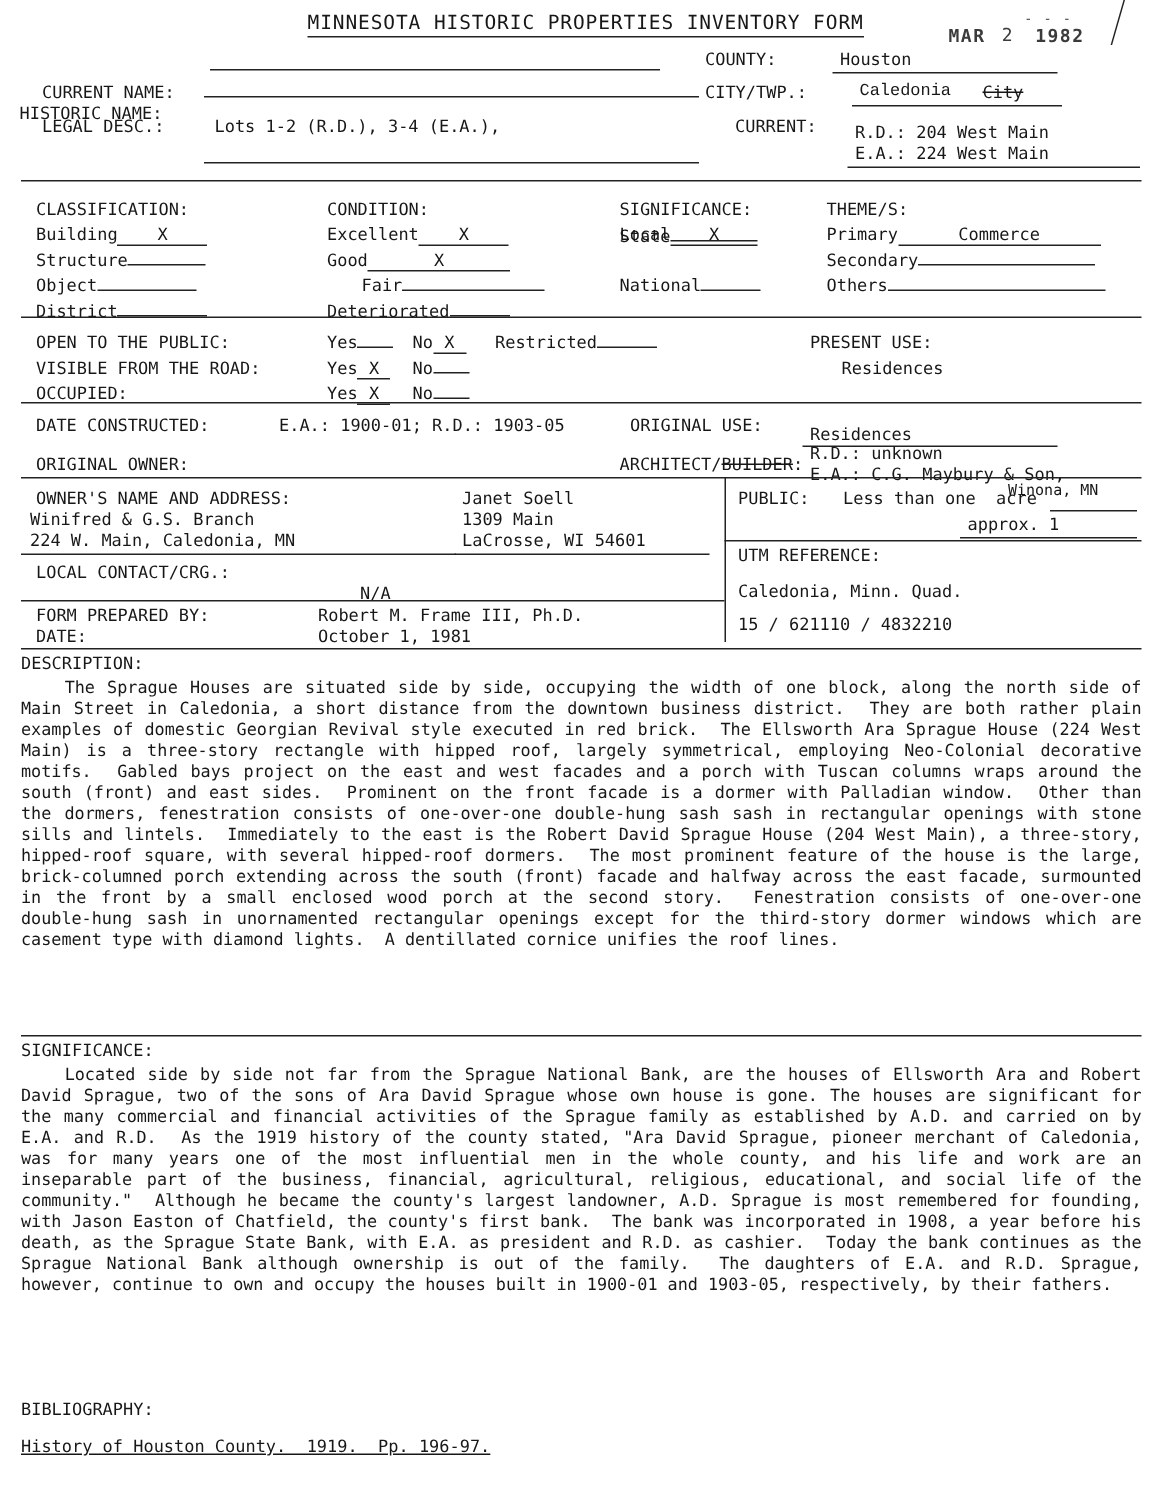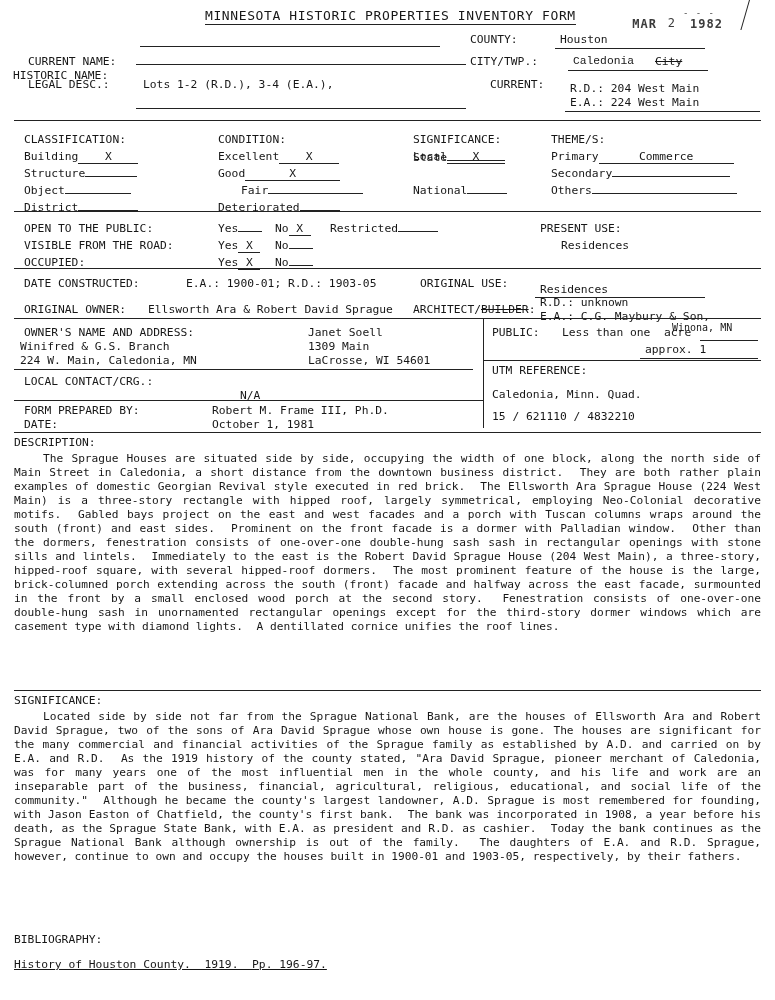--- a/index.html
+++ b/index.html
@@ -140,21 +140,20 @@
 
   <div class="section-line" style="top:268px;"></div>
 
   <div class="abs" style="left:24px; top:277px;">DATE CONSTRUCTED:</div>
   <div class="abs" style="left:186px; top:277px;">E.A.: 1900-01; R.D.: 1903-05</div>
   <div class="abs" style="left:420px; top:277px;">ORIGINAL USE:</div>
   <div class="abs" style="left:540px; top:283px;">Residences</div>
   <div class="hr" style="left:535px; top:297px; width:170px;"></div>
 
   <div class="abs" style="left:24px; top:303px;">ORIGINAL OWNER:</div>
-  <div class="abs" style="left:148px; top:303px;">Ellsworth Ara &amp; Robert David Sprague</div>
   <div class="abs" style="left:413px; top:303px;">ARCHITECT/<span class="strike">BUILDER</span>:</div>
   <div class="abs" style="left:540px; top:296px;">R.D.: unknown</div>
   <div class="abs" style="left:540px; top:310px;">E.A.: C.G. Maybury &amp; Son,</div>
   <div class="abs" style="left:672px; top:322px; font-size:10px;">Winona, MN</div>
 
   <div class="section-line" style="top:318px;"></div>
 
   <div class="vr" style="left:483px; top:318px; height:110px;"></div>
 
   <div class="abs" style="left:24px; top:326px;">OWNER'S NAME AND ADDRESS:</div>

